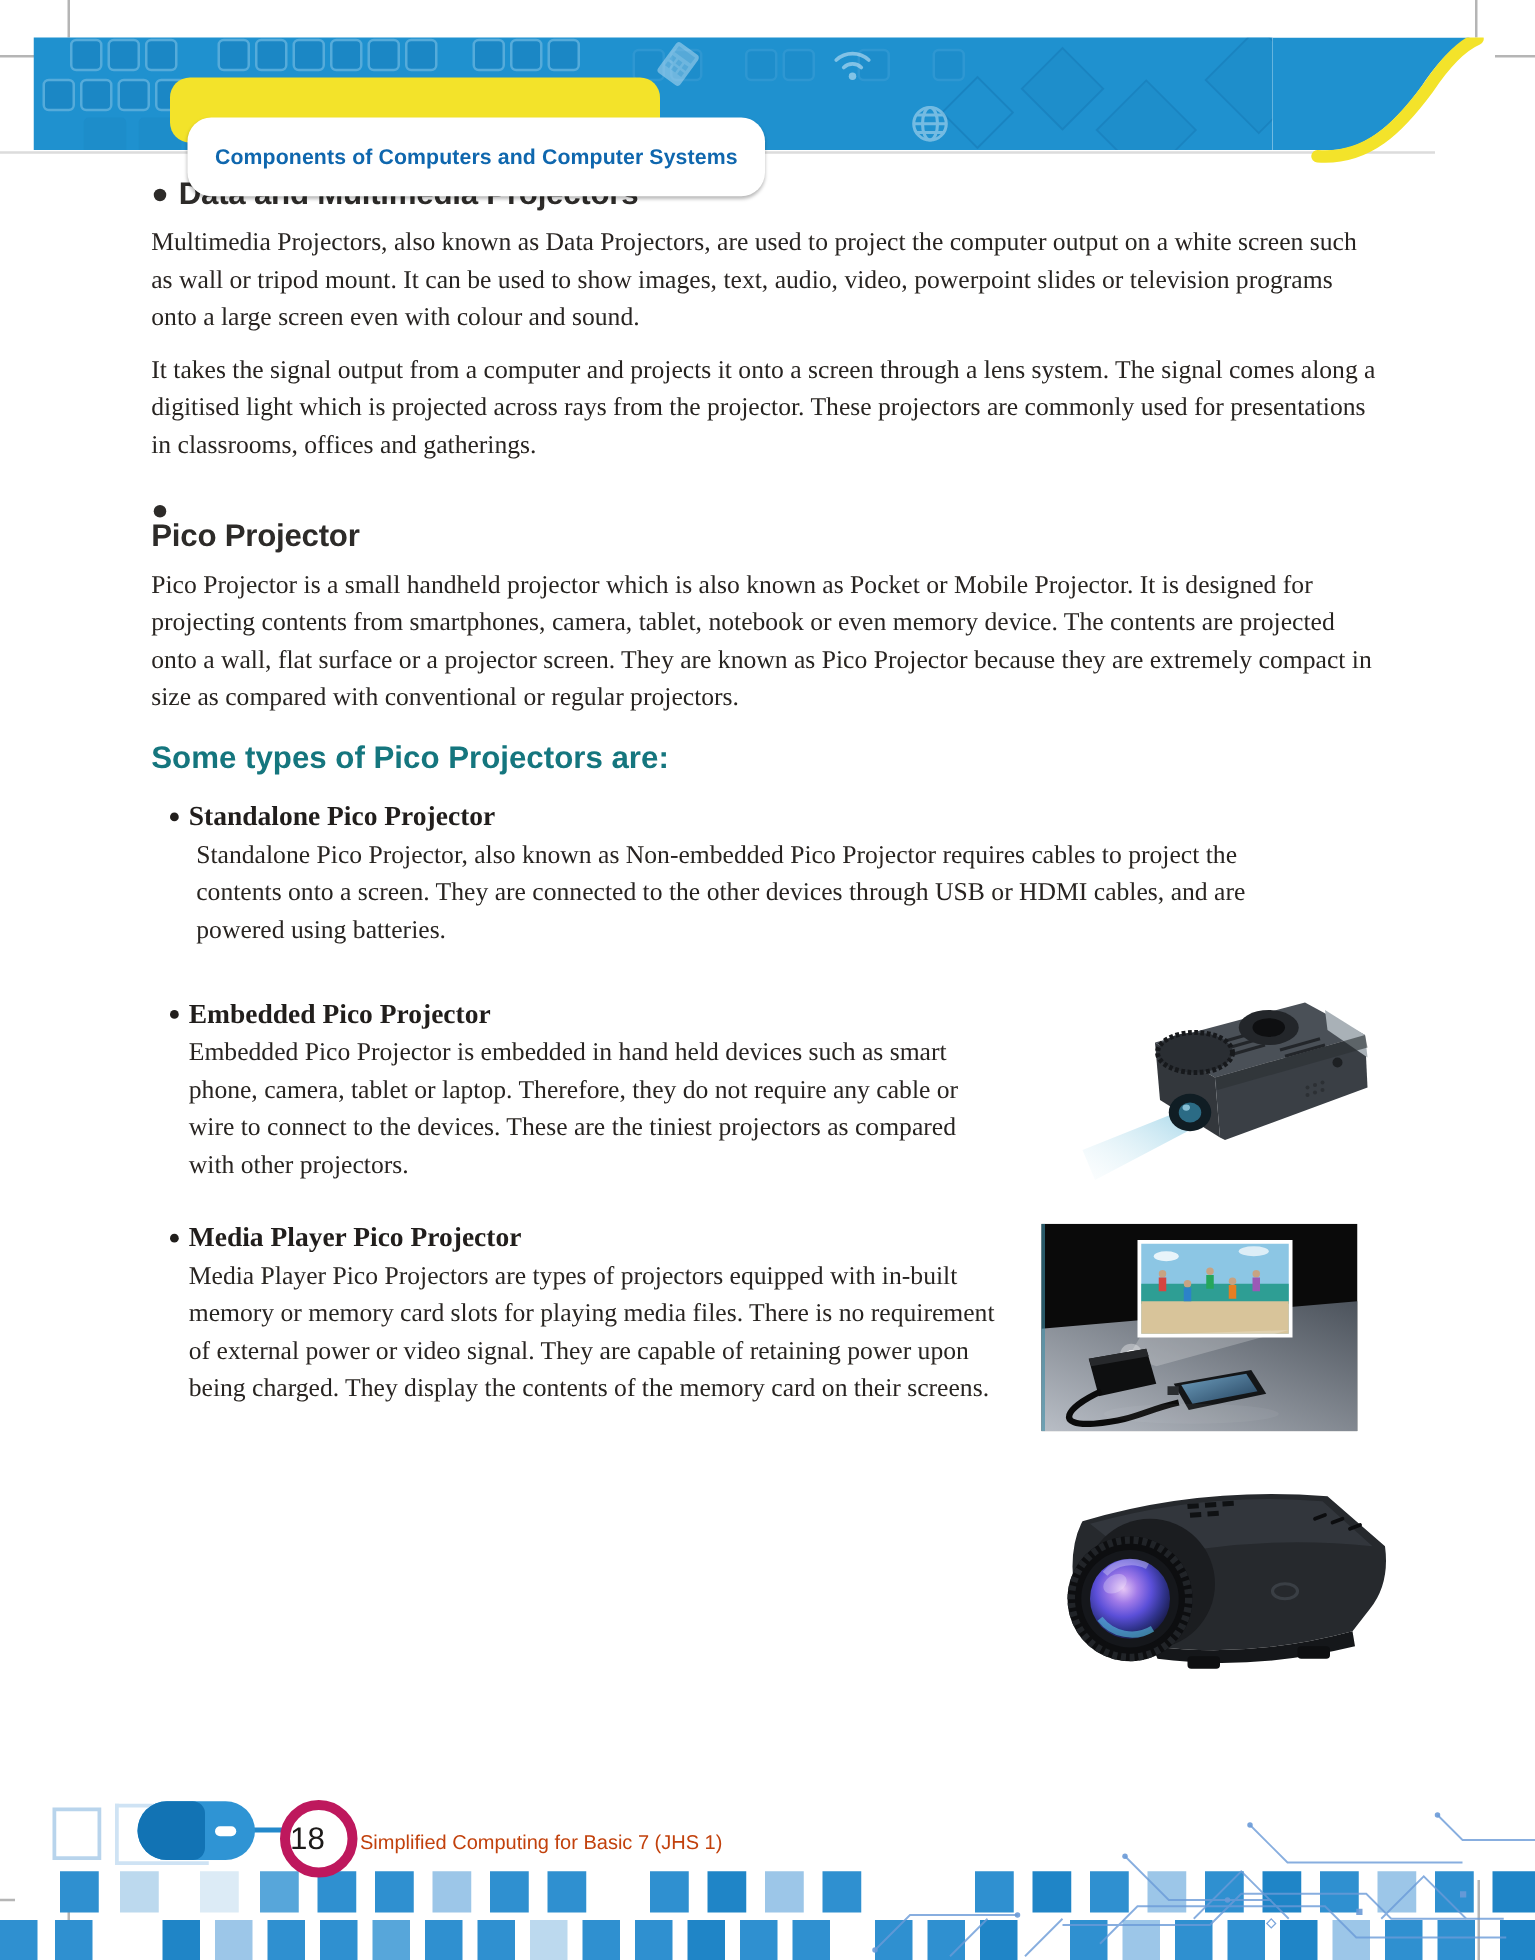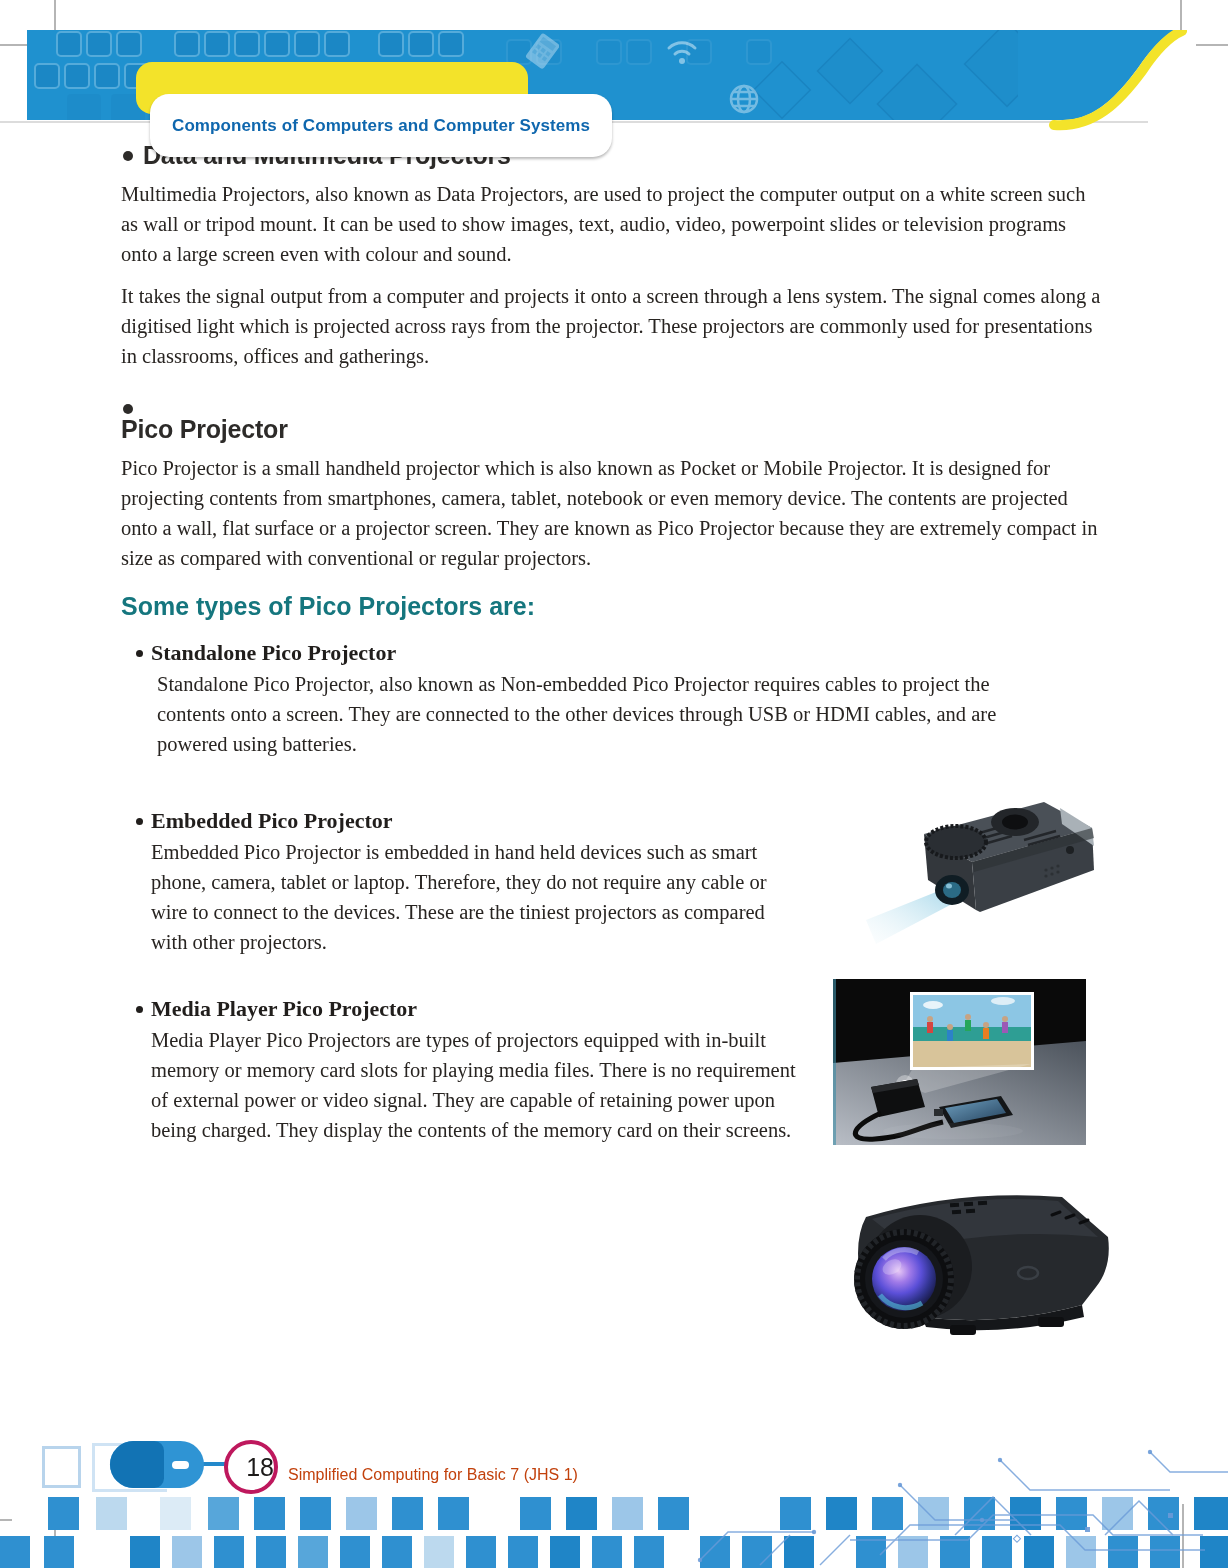--- a/index.html
+++ b/index.html
@@ -24,21 +24,21 @@
   .title-pill span{font-size:17px;font-weight:700;color:#0f67ae;letter-spacing:.1px;white-space:nowrap;}
   .banner-icon{position:absolute;z-index:3;}
   
   .main{position:absolute;left:121px;top:140px;width:985px;z-index:1;color:#282421;}
   .sec-head{display:flex;align-items:flex-start;margin:0 0 8px 0;}
   .sec-head .dot{width:10px;height:10px;border-radius:50%;background:#2d2b29;margin:11px 10px 0 2px;flex:none;}
   .sec-head h2{margin:0;font:700 25px/31px "Liberation Sans",sans-serif;color:#2d2b29;letter-spacing:-.2px;}
   .body-p{margin:0 0 12px 0;font:400 20.5px/30px "Liberation Serif",serif;color:#282421;}
   .sec2{margin-top:22px;flex-direction:column;}
   .teal-head{margin:18px 0 18px 0;font:700 25px/30px "Liberation Sans",sans-serif;color:#15767e;}
-  .type{display:flex;align-items:flex-end;}
+  .type{display:flex;align-items:center;}
   .t1{margin-top:0;}
   .t2{margin-top:28px;min-height:170px;}
   .t3{margin-top:0;min-height:178px;gap:16px;}
   .t4{margin-top:20px;}
   .type-text{flex:0 0 auto;}
   .t1 .type-text{width:940px;}
   .t2 .type-text{width:680px;}
   .t3 .type-text{width:690px;}
   .t4 .type-text{width:620px;}
   .type-head{display:flex;align-items:flex-start;padding-left:15px;}
@@ -52,21 +52,21 @@
   .photo-usb{width:332px;height:178px;margin-top:10px;margin-right:-26px;}
   
   .f-square{position:absolute;left:42px;top:1446px;width:33px;height:36px;border:3px solid #b8d4ec;z-index:3;}
   .f-bracket{position:absolute;left:92px;top:1443px;width:72px;height:43px;
     border-left:3px solid #cfe3f4;border-top:3px solid #cfe3f4;border-bottom:3px solid #cfe3f4;z-index:3;}
   .f-mouse{position:absolute;left:110px;top:1441px;width:94px;height:47px;background:#2f94d4;border-radius:24px;z-index:4;}
   .f-mouse .lobe{position:absolute;left:0;top:0;width:54px;height:47px;background:#1273b4;border-radius:24px 10px 10px 24px;}
   .f-mouse .dash{position:absolute;right:15px;top:20px;width:17px;height:8px;border-radius:4px;background:#ffffff;}
   .f-line{position:absolute;left:202px;top:1462px;width:34px;height:4px;background:#2389cb;z-index:3;}
   .f-circle{position:absolute;left:224px;top:1440px;width:46px;height:46px;border-radius:50%;
-    border:4px solid #be185d;background:#ffffff;z-index:5;display:flex;align-items:center;justify-content:flex-end;}
+    border:8px solid #be185d;background:#ffffff;z-index:5;display:flex;align-items:center;justify-content:flex-start;}
   .f-circle span{font-size:25px;color:#1c1a19;font-family:"Liberation Sans",sans-serif;}
   .f-title{position:absolute;left:288px;top:1466px;font-size:16px;color:#c2410c;z-index:3;}
   .mosaic{position:absolute;left:0;top:1440px;width:1228px;height:128px;z-index:2;}
 </style>
 </head>
 <body>
 
 <div class="crop" style="left:54px;top:0;width:2px;height:30px;"></div>
 <div class="crop" style="left:0;top:44px;width:46px;height:2px;"></div>
 <div class="crop" style="left:1180px;top:0;width:2px;height:30px;"></div>

